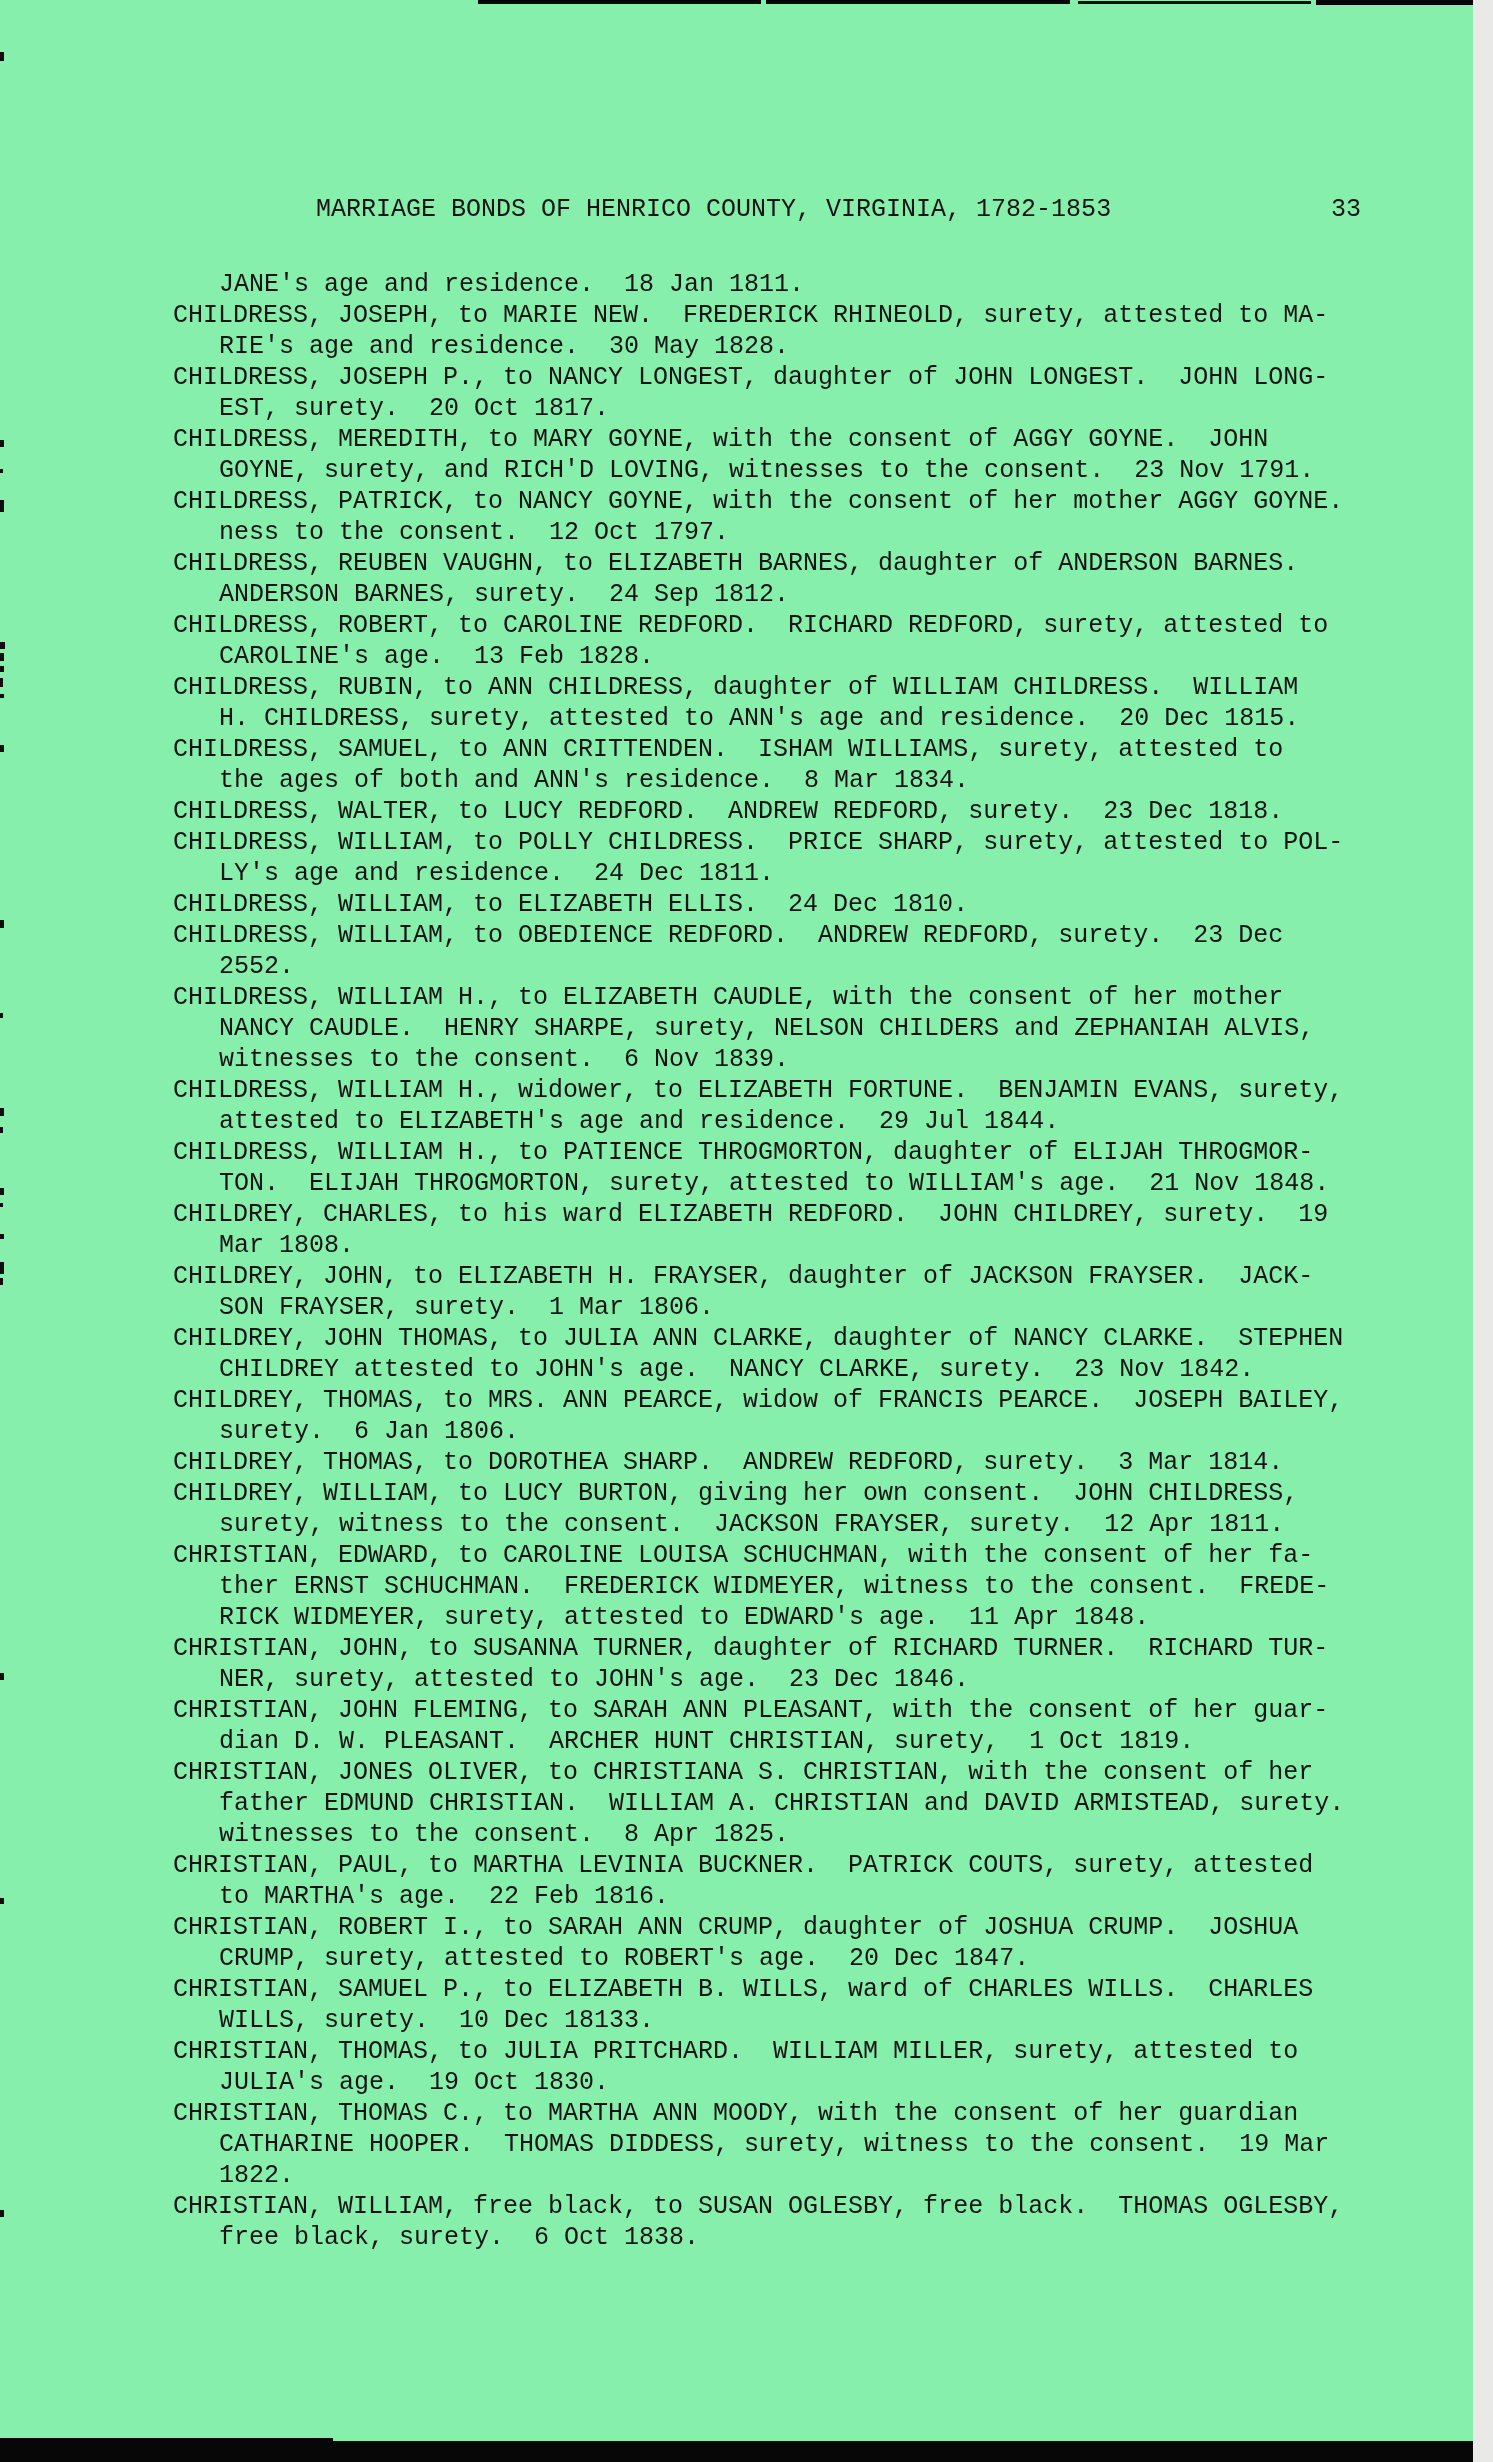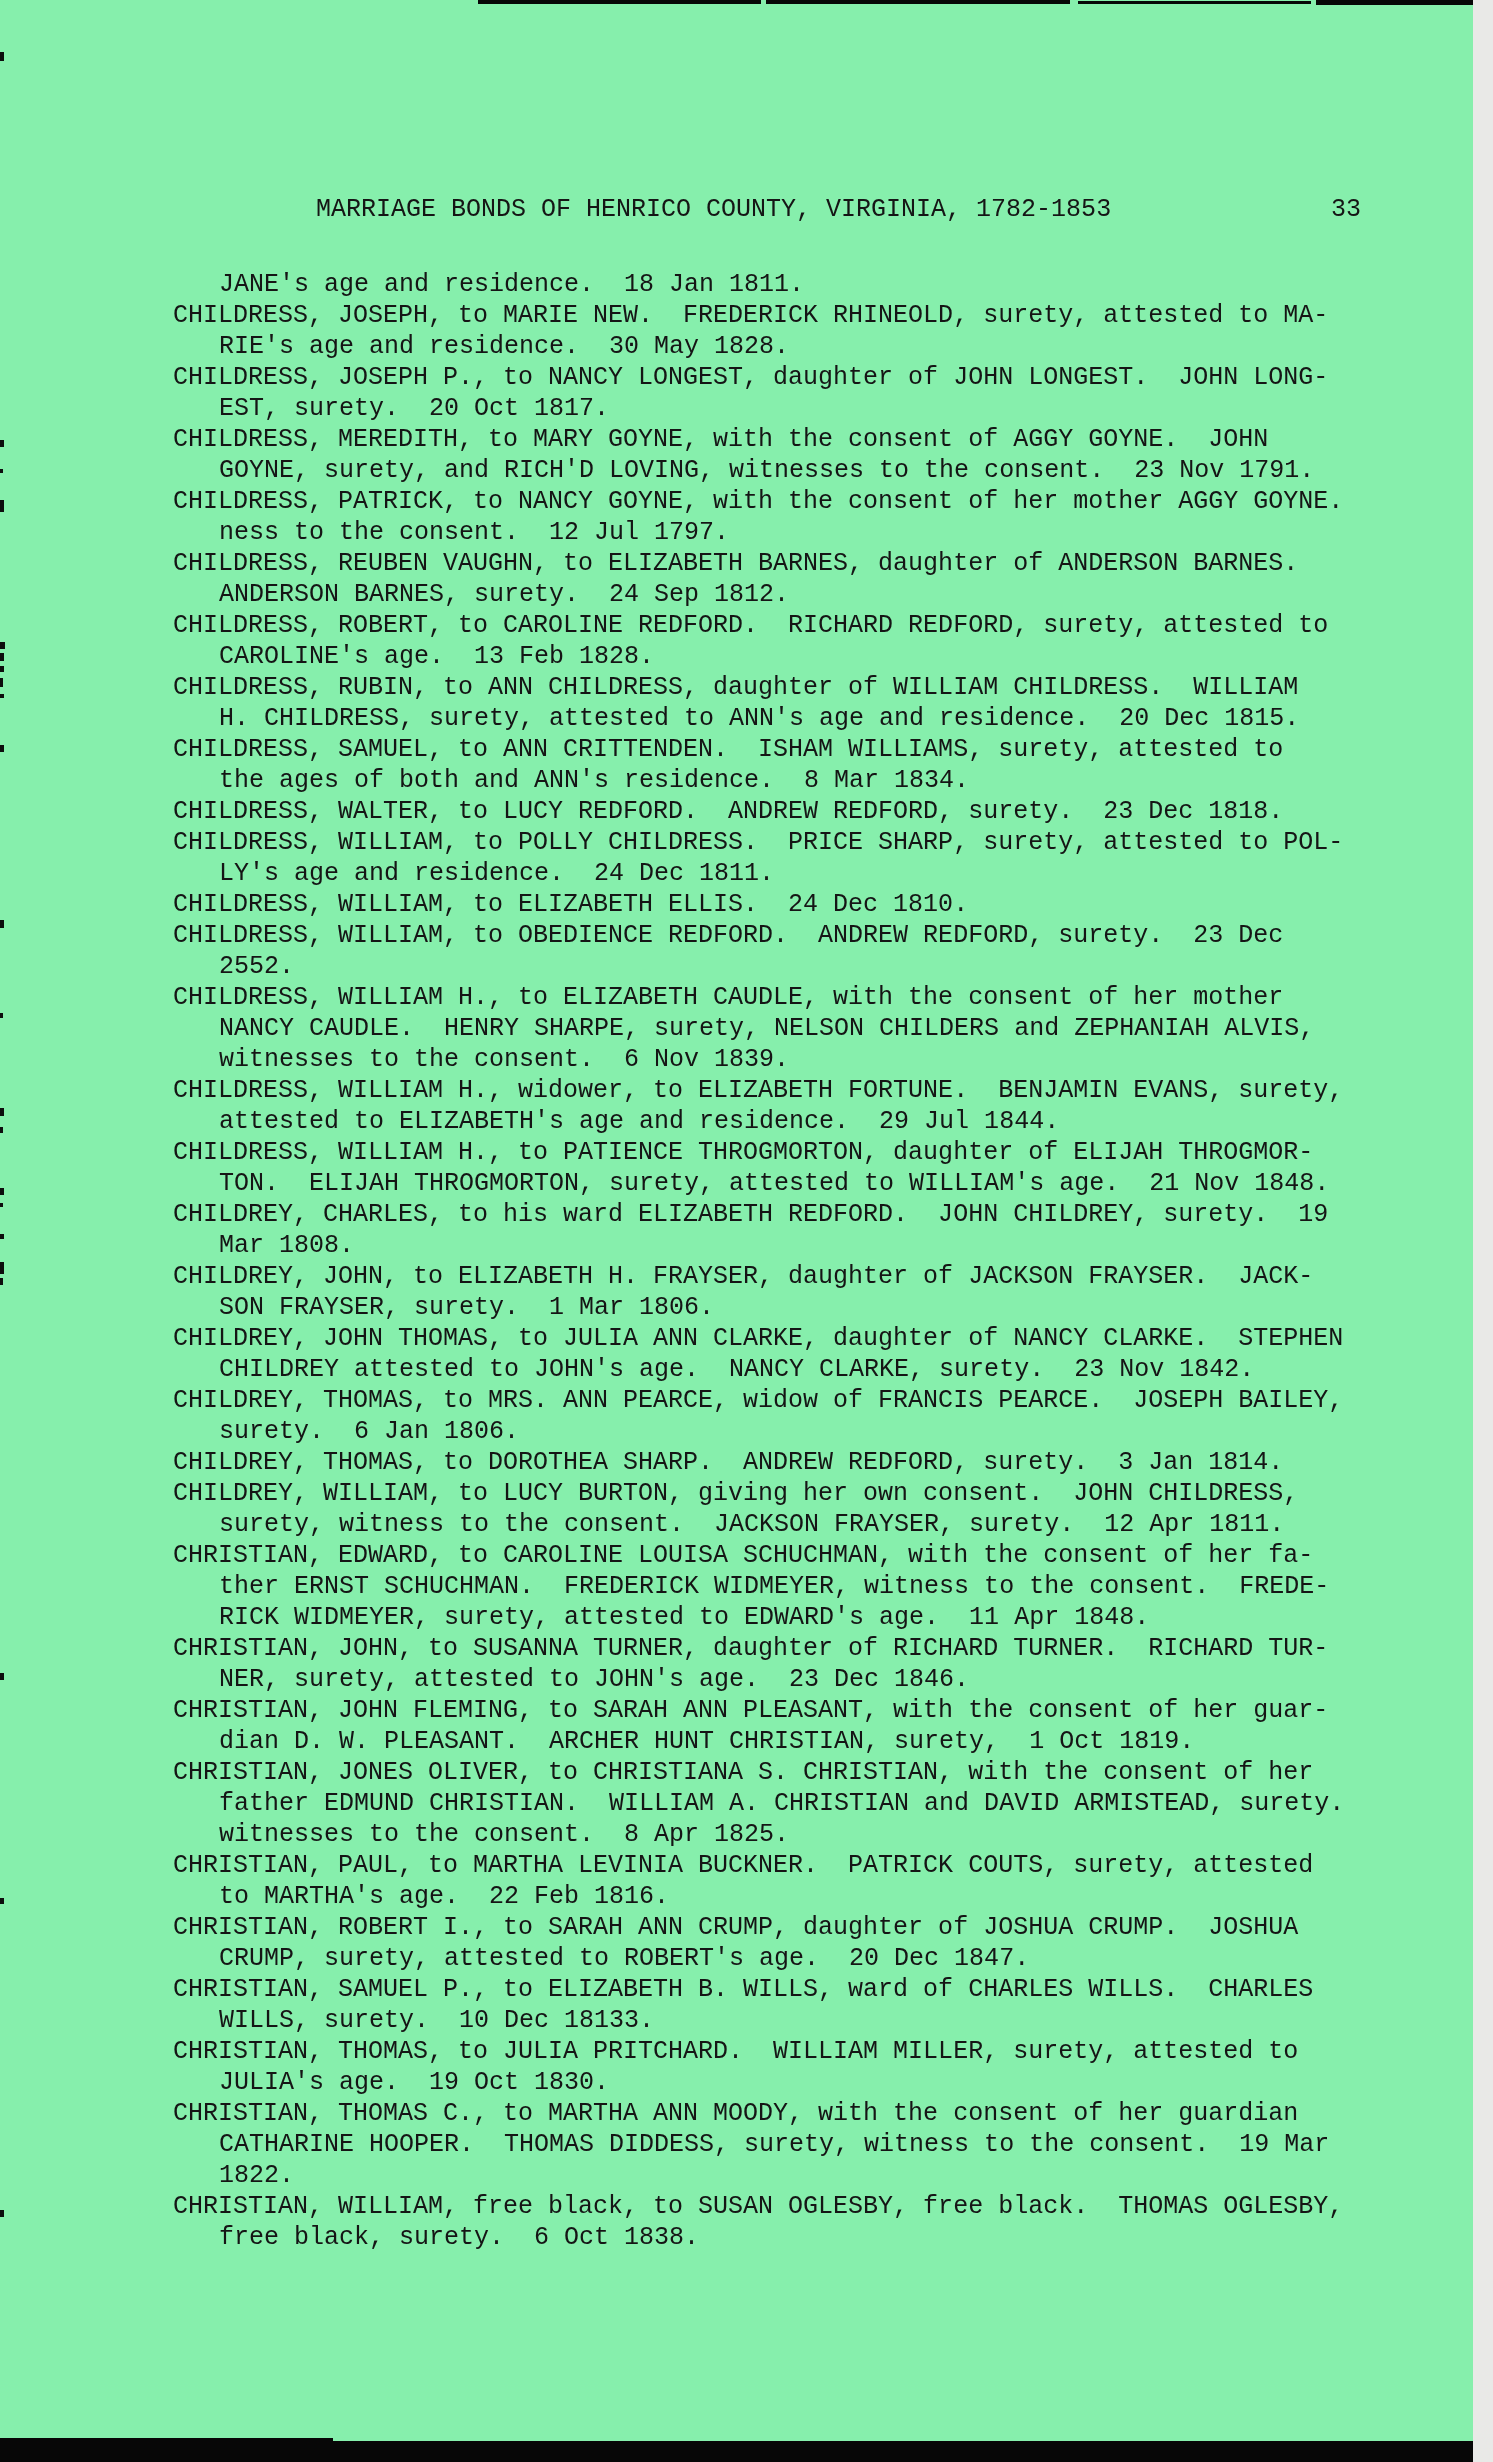--- a/index.html
+++ b/index.html
@@ -80,21 +80,21 @@
 
   <div class="textbody">
       <div class="line indent">JANE's age and residence.  18 Jan 1811.</div>
       <div class="line">CHILDRESS, JOSEPH, to MARIE NEW.  FREDERICK RHINEOLD, surety, attested to MA-</div>
       <div class="line indent">RIE's age and residence.  30 May 1828.</div>
       <div class="line">CHILDRESS, JOSEPH P., to NANCY LONGEST, daughter of JOHN LONGEST.  JOHN LONG-</div>
       <div class="line indent">EST, surety.  20 Oct 1817.</div>
       <div class="line">CHILDRESS, MEREDITH, to MARY GOYNE, with the consent of AGGY GOYNE.  JOHN</div>
       <div class="line indent">GOYNE, surety, and RICH'D LOVING, witnesses to the consent.  23 Nov 1791.</div>
       <div class="line">CHILDRESS, PATRICK, to NANCY GOYNE, with the consent of her mother AGGY GOYNE.</div>
-      <div class="line indent">ness to the consent.  12 Jul 1797.</div>
+      <div class="line indent">ness to the consent.  12 Oct 1797.</div>
       <div class="line">CHILDRESS, REUBEN VAUGHN, to ELIZABETH BARNES, daughter of ANDERSON BARNES.</div>
       <div class="line indent">ANDERSON BARNES, surety.  24 Sep 1812.</div>
       <div class="line">CHILDRESS, ROBERT, to CAROLINE REDFORD.  RICHARD REDFORD, surety, attested to</div>
       <div class="line indent">CAROLINE's age.  13 Feb 1828.</div>
       <div class="line">CHILDRESS, RUBIN, to ANN CHILDRESS, daughter of WILLIAM CHILDRESS.  WILLIAM</div>
       <div class="line indent">H. CHILDRESS, surety, attested to ANN's age and residence.  20 Dec 1815.</div>
       <div class="line">CHILDRESS, SAMUEL, to ANN CRITTENDEN.  ISHAM WILLIAMS, surety, attested to</div>
       <div class="line indent">the ages of both and ANN's residence.  8 Mar 1834.</div>
       <div class="line">CHILDRESS, WALTER, to LUCY REDFORD.  ANDREW REDFORD, surety.  23 Dec 1818.</div>
       <div class="line">CHILDRESS, WILLIAM, to POLLY CHILDRESS.  PRICE SHARP, surety, attested to POL-</div>
@@ -110,21 +110,21 @@
       <div class="line">CHILDRESS, WILLIAM H., to PATIENCE THROGMORTON, daughter of ELIJAH THROGMOR-</div>
       <div class="line indent">TON.  ELIJAH THROGMORTON, surety, attested to WILLIAM's age.  21 Nov 1848.</div>
       <div class="line">CHILDREY, CHARLES, to his ward ELIZABETH REDFORD.  JOHN CHILDREY, surety.  19</div>
       <div class="line indent">Mar 1808.</div>
       <div class="line">CHILDREY, JOHN, to ELIZABETH H. FRAYSER, daughter of JACKSON FRAYSER.  JACK-</div>
       <div class="line indent">SON FRAYSER, surety.  1 Mar 1806.</div>
       <div class="line">CHILDREY, JOHN THOMAS, to JULIA ANN CLARKE, daughter of NANCY CLARKE.  STEPHEN</div>
       <div class="line indent">CHILDREY attested to JOHN's age.  NANCY CLARKE, surety.  23 Nov 1842.</div>
       <div class="line">CHILDREY, THOMAS, to MRS. ANN PEARCE, widow of FRANCIS PEARCE.  JOSEPH BAILEY,</div>
       <div class="line indent">surety.  6 Jan 1806.</div>
-      <div class="line">CHILDREY, THOMAS, to DOROTHEA SHARP.  ANDREW REDFORD, surety.  3 Jan 1814.</div>
+      <div class="line">CHILDREY, THOMAS, to DOROTHEA SHARP.  ANDREW REDFORD, surety.  3 Mar 1814.</div>
       <div class="line">CHILDREY, WILLIAM, to LUCY BURTON, giving her own consent.  JOHN CHILDRESS,</div>
       <div class="line indent">surety, witness to the consent.  JACKSON FRAYSER, surety.  12 Apr 1811.</div>
       <div class="line">CHRISTIAN, EDWARD, to CAROLINE LOUISA SCHUCHMAN, with the consent of her fa-</div>
       <div class="line indent">ther ERNST SCHUCHMAN.  FREDERICK WIDMEYER, witness to the consent.  FREDE-</div>
       <div class="line indent">RICK WIDMEYER, surety, attested to EDWARD's age.  11 Apr 1848.</div>
       <div class="line">CHRISTIAN, JOHN, to SUSANNA TURNER, daughter of RICHARD TURNER.  RICHARD TUR-</div>
       <div class="line indent">NER, surety, attested to JOHN's age.  23 Dec 1846.</div>
       <div class="line">CHRISTIAN, JOHN FLEMING, to SARAH ANN PLEASANT, with the consent of her guar-</div>
       <div class="line indent">dian D. W. PLEASANT.  ARCHER HUNT CHRISTIAN, surety,  1 Oct 1819.</div>
       <div class="line">CHRISTIAN, JONES OLIVER, to CHRISTIANA S. CHRISTIAN, with the consent of her</div>

